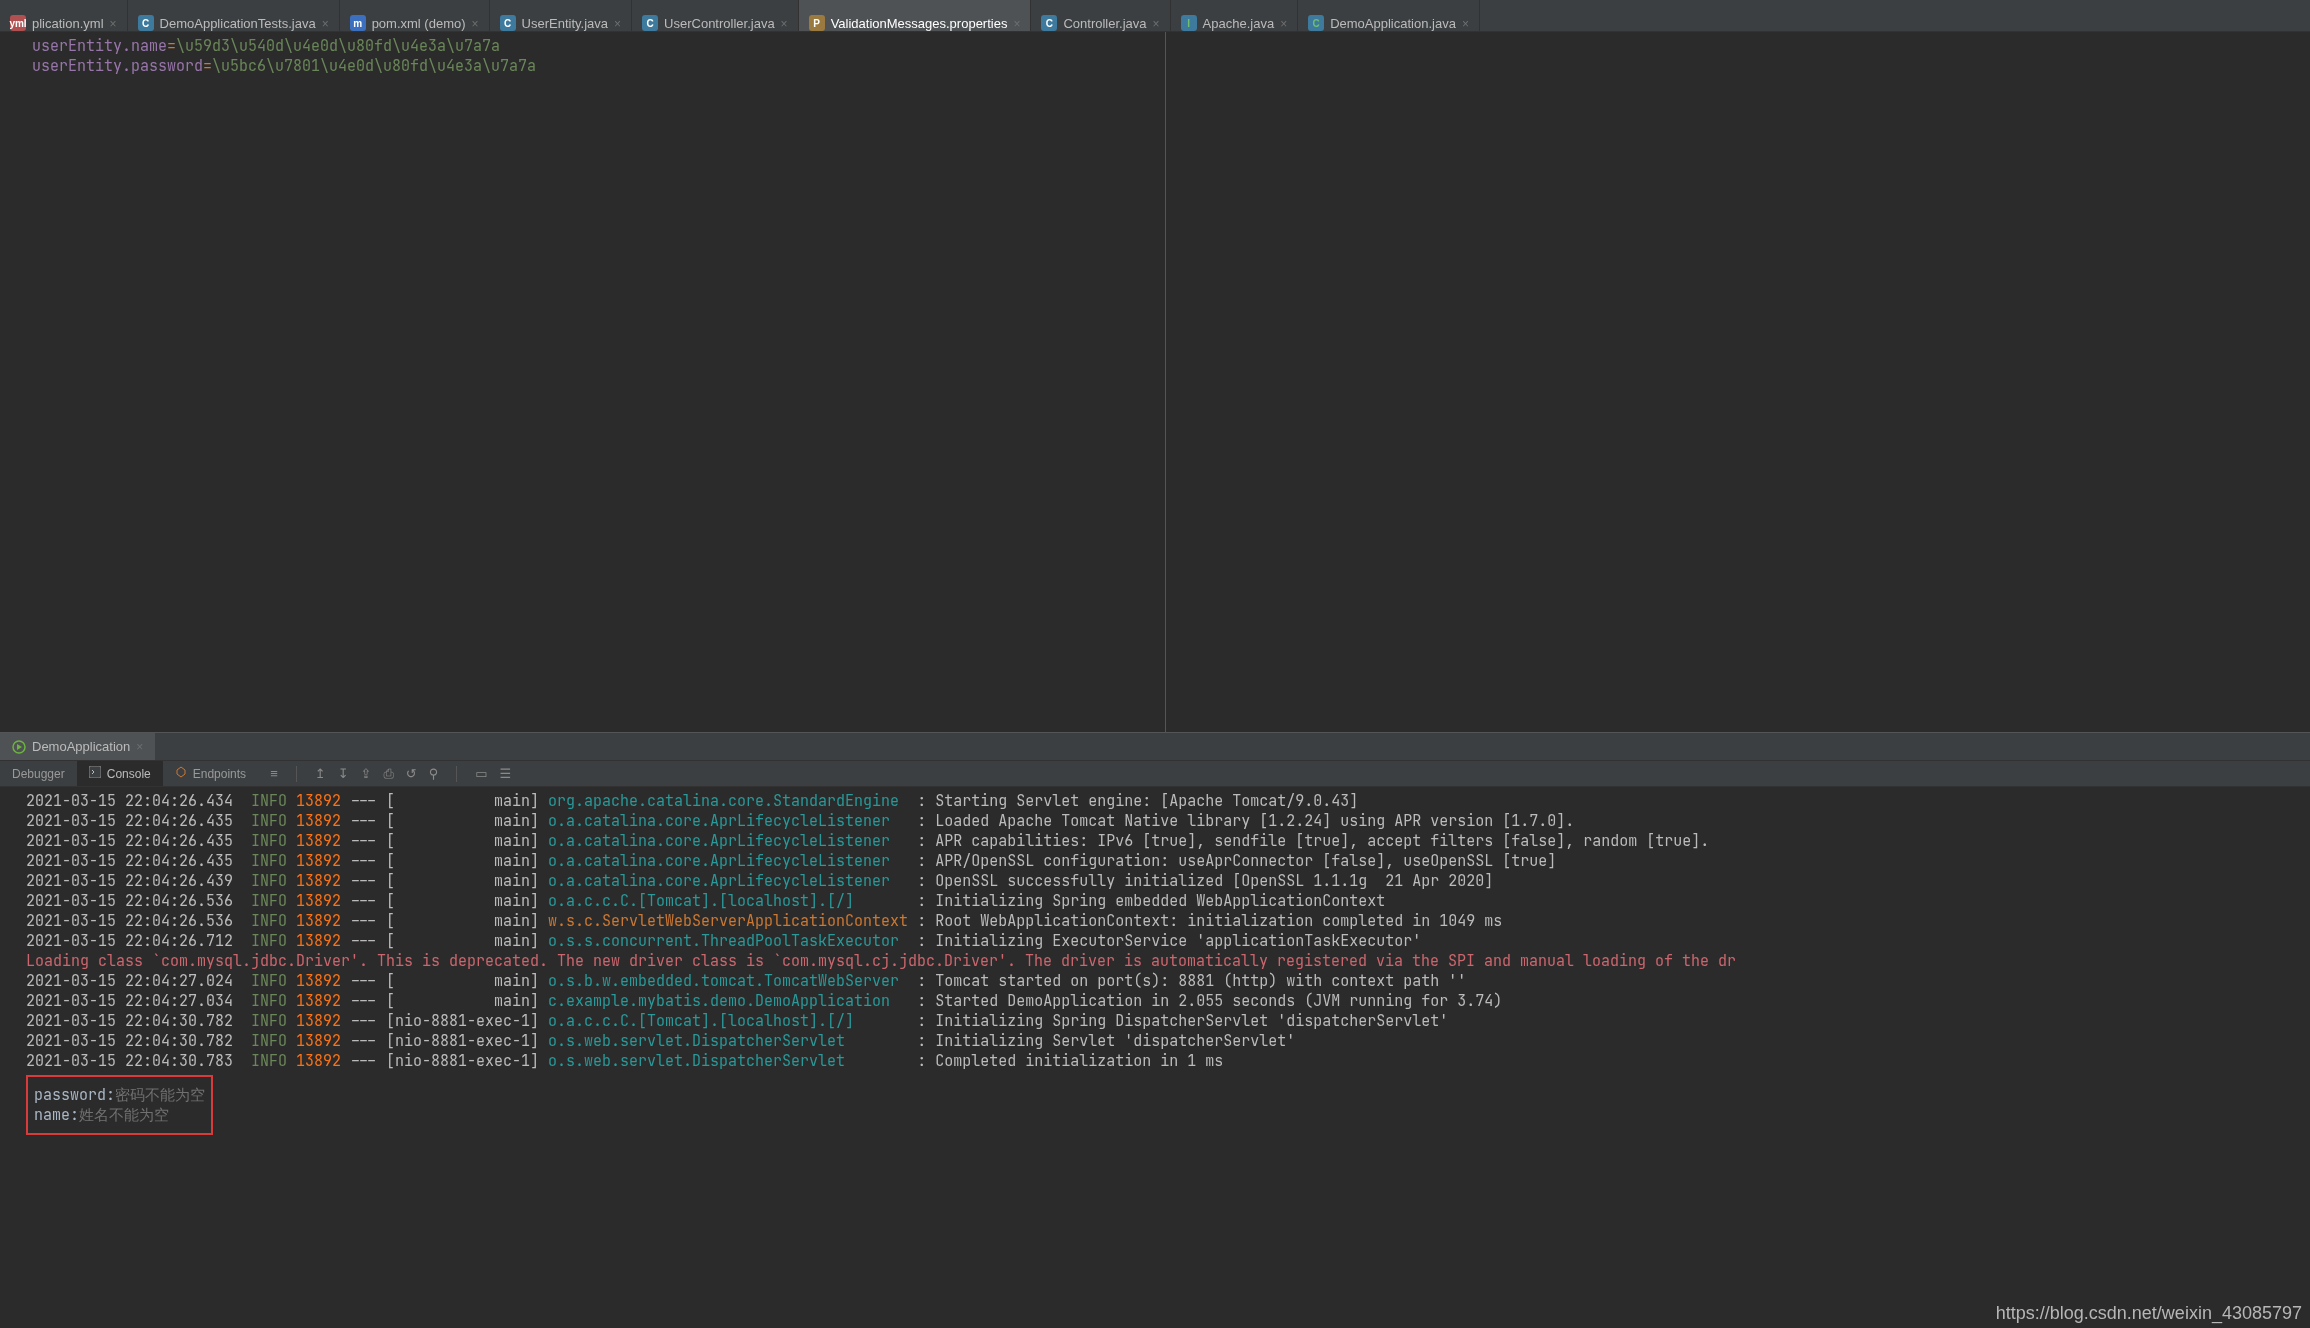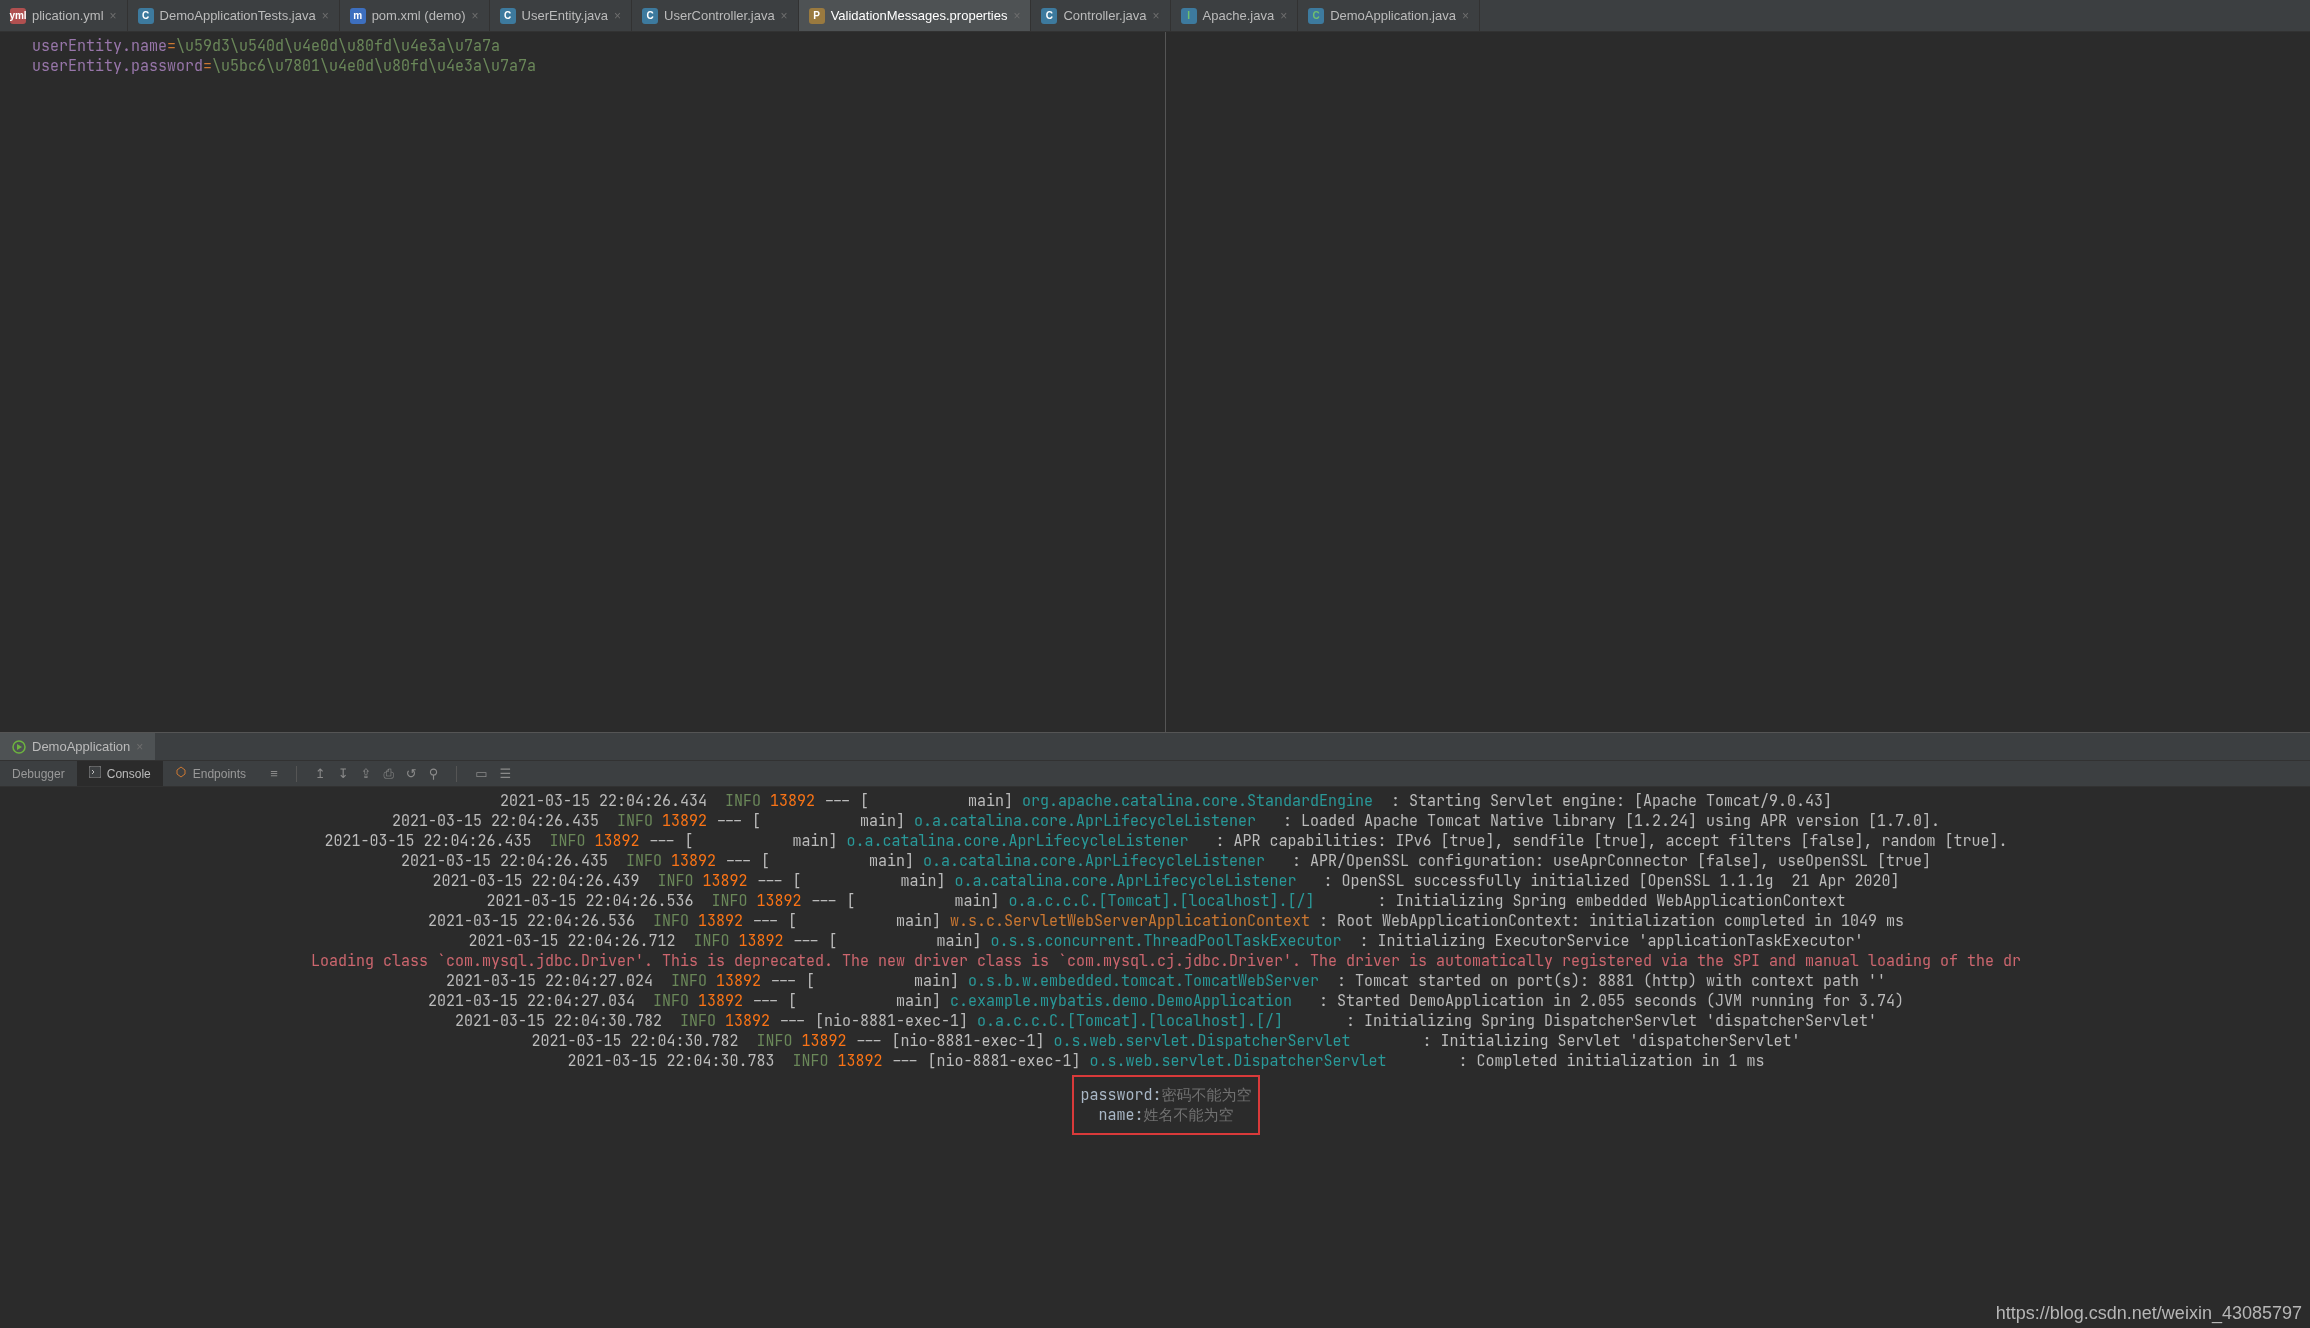--- a/index.html
+++ b/index.html
@@ -15,21 +15,21 @@
     flex-direction: column;
   }
   .tabs-bar {
     display: flex;
     height: 32px;
     background: #3c3f41;
     border-bottom: 1px solid #323232;
   }
   .tab {
     display: flex;
-    align-items: center;
+    align-items: flex-end;
     padding: 0 10px;
     gap: 6px;
     color: #bbbbbb;
     font-size: 13px;
     border-right: 1px solid #323232;
     cursor: pointer;
   }
   .tab.active {
     background: #4e5254;
     color: #ffffff;
@@ -67,21 +67,20 @@
   .editor-pane.left { border-right: 1px solid #555555; }
   .prop-line .key { color: #9876aa; }
   .prop-line .eq { color: #cc7832; }
   .prop-line .val { color: #6a8759; }
   .console-panel {
     background: #2b2b2b;
     border-top: 1px solid #555555;
     display: flex;
     flex-direction: column;
     height: 596px;
-    text-align: center;
   }
   .run-tabs {
     display: flex;
     background: #3c3f41;
     border-bottom: 1px solid #323232;
     height: 28px;
     align-items: stretch;
   }
   .run-tab {
     display: flex;

